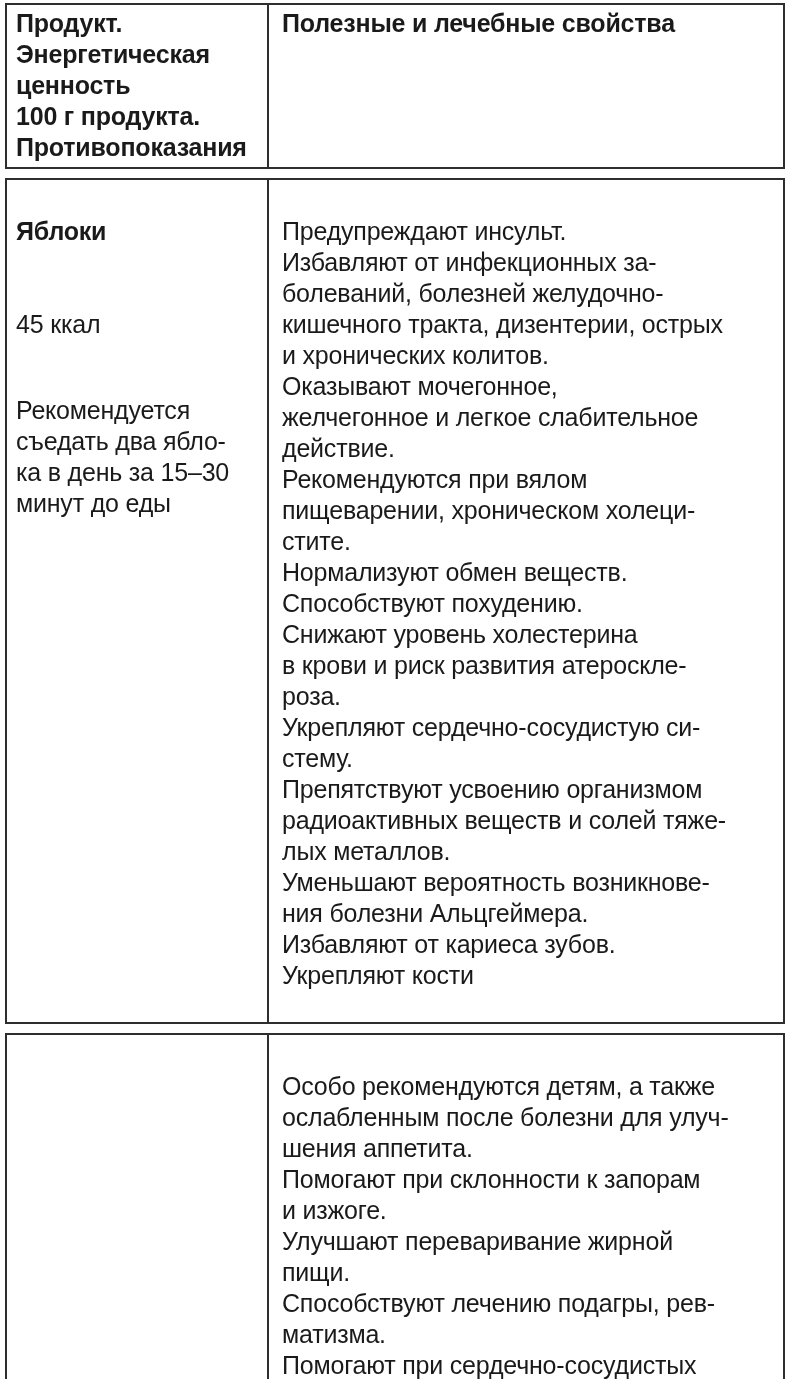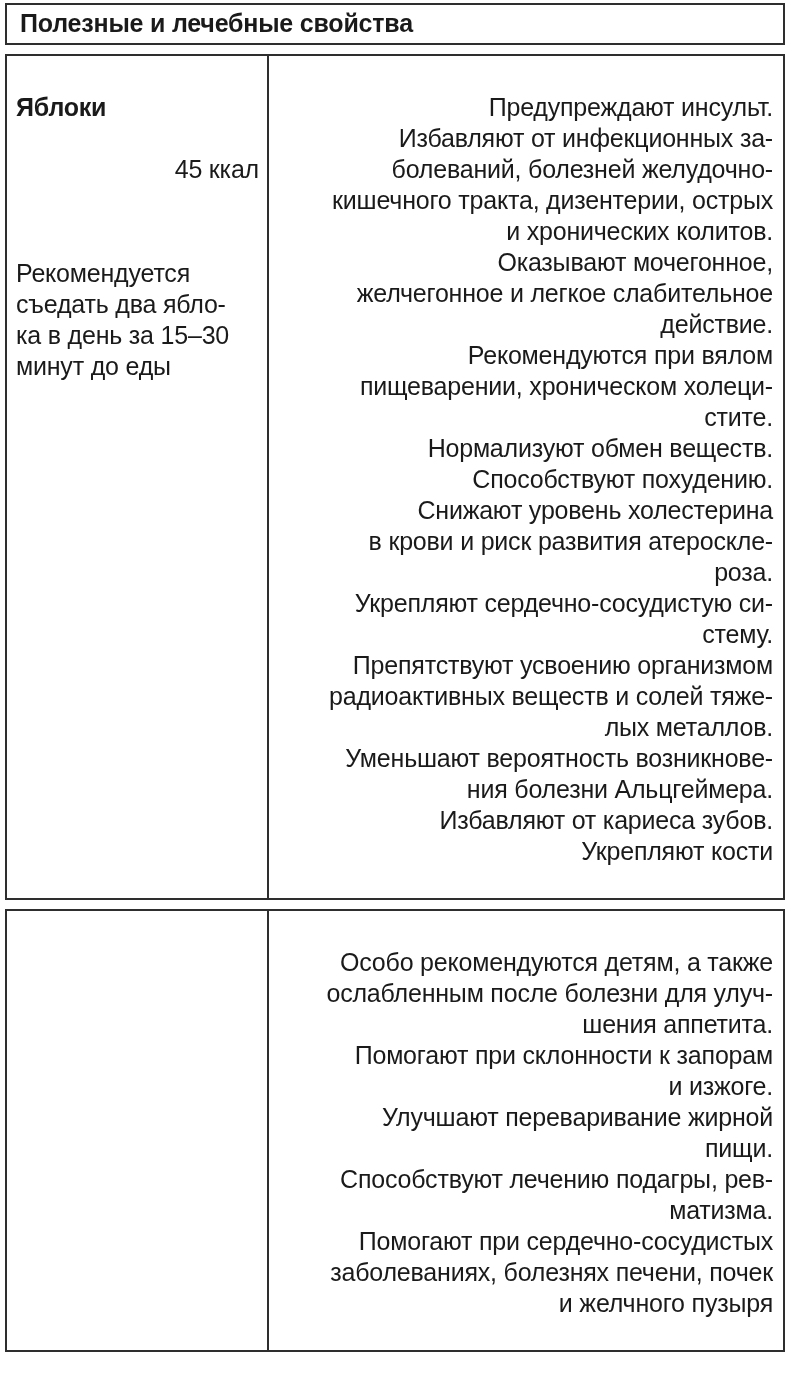--- a/index.html
+++ b/index.html
@@ -43,38 +43,42 @@
   .header-row .cell {
     font-weight: 700;
     padding-top: 3px;
     padding-bottom: 4px;
   }
   .product {
     font-weight: 700;
     white-space: pre-line;
   }
   .energy {
+    margin-top: 31px;
     white-space: pre-line;
-    text-align: right;
   }
   .note {
-    margin-top: 42px;
+    margin-top: 24px;
     white-space: pre-line;
   }
   .props {
     white-space: pre-line;
-    text-align: right;
   }
 </style>
 </head>
 <body>
 
 <div class="page">
 
   <div class="trow header-row">
+    <div class="cell left">Продукт.
+Энергетическая
+ценность
+100 г продукта.
+Противопоказания</div>
     <div class="cell right">Полезные и лечебные свойства</div>
   </div>
 
   <div class="trow">
     <div class="cell left">
       <div class="product">Яблоки</div>
       <div class="energy">45 ккал</div>
       <div class="note">Рекомендуется
 съедать два ябло-
 ка в день за 15–30

